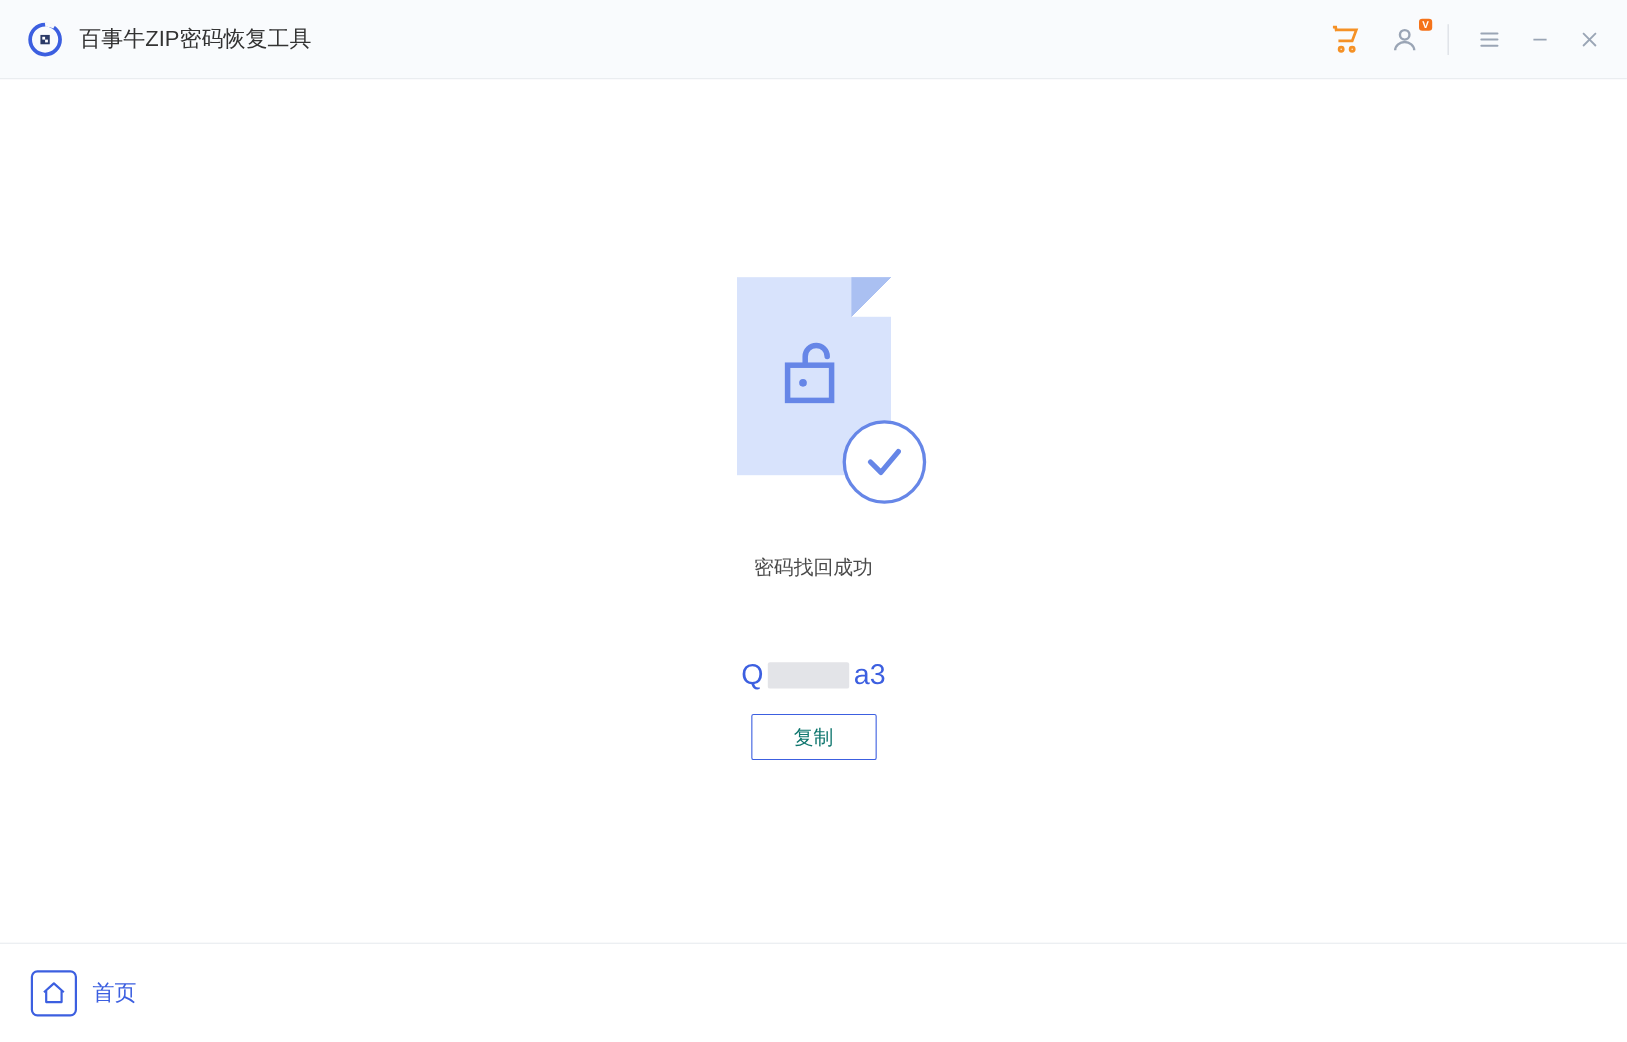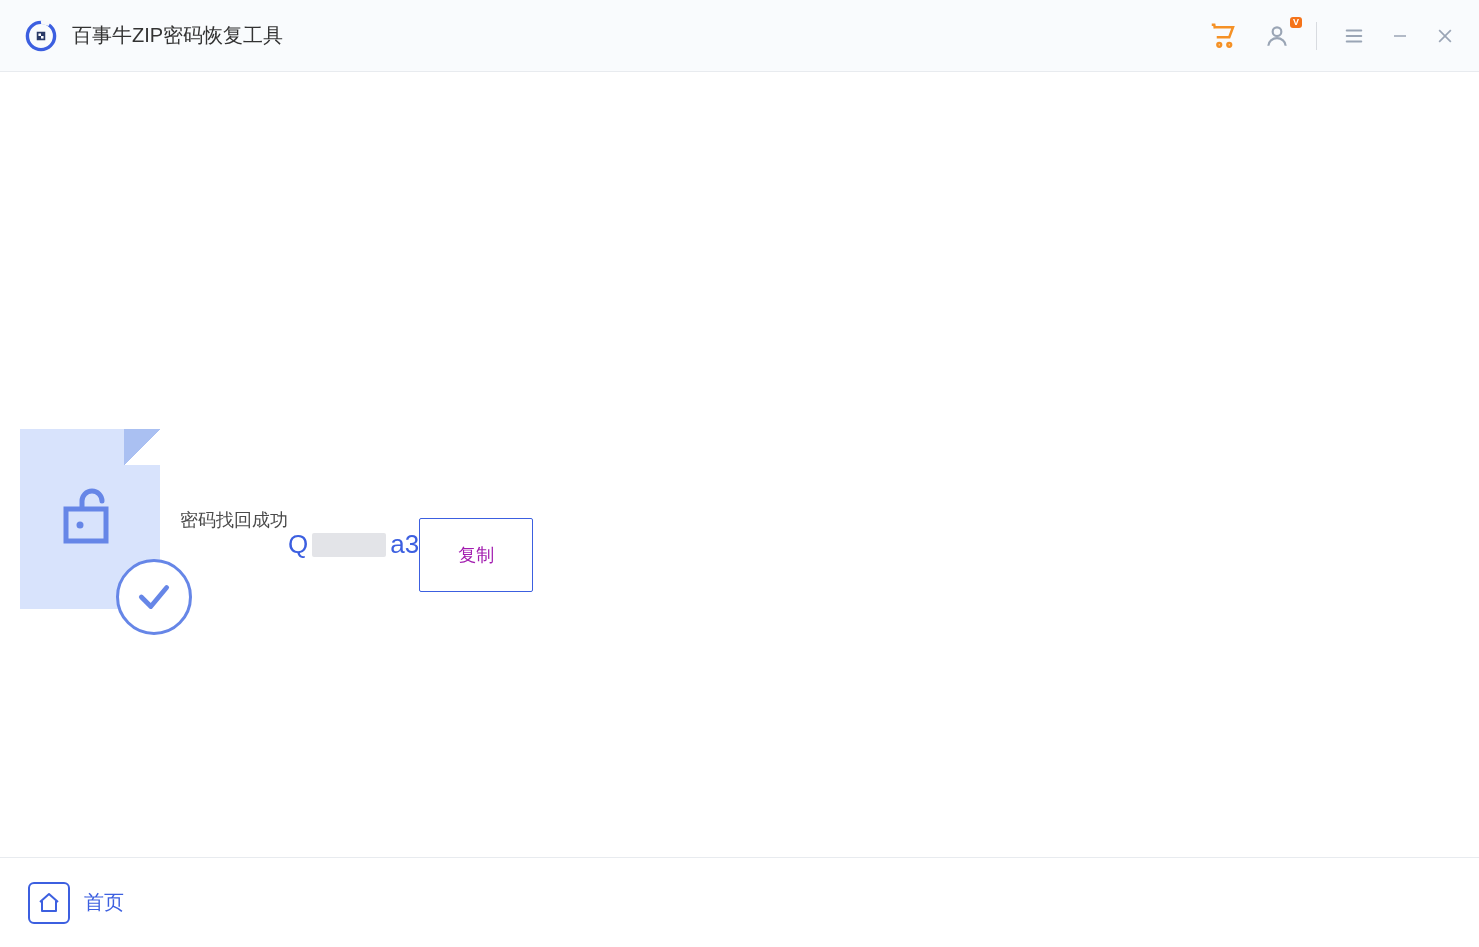--- a/index.html
+++ b/index.html
@@ -64,21 +64,21 @@
       line-height: 1;
     }
     .vdivider {
       width: 1px;
       height: 28px;
       background: #d8dbe0;
     }
     .main {
       flex: 1;
       display: flex;
-      flex-direction: row;
+      flex-direction: column;
       align-items: center;
       padding-top: 180px;
     }
     .result-illustration {
       position: relative;
       width: 180px;
       height: 200px;
       margin-bottom: 52px;
     }
     .file-shape {
@@ -126,24 +126,24 @@
     }
     .password-mask {
       display: inline-block;
       width: 74px;
       height: 24px;
       background: #e3e4e8;
       border-radius: 2px;
     }
     .copy-button {
       border: 1.5px solid #3c5fe0;
-      color: #a21caf;
+      color: #0f766e;
       background: #ffffff;
       font-size: 18px;
-      padding: 24px 38px;
+      padding: 8px 38px;
       cursor: pointer;
       border-radius: 2px;
     }
     .footer {
       height: 90px;
       border-top: 1px solid #e8ebef;
       display: flex;
       align-items: center;
       padding: 16px 28px;
       gap: 14px;

